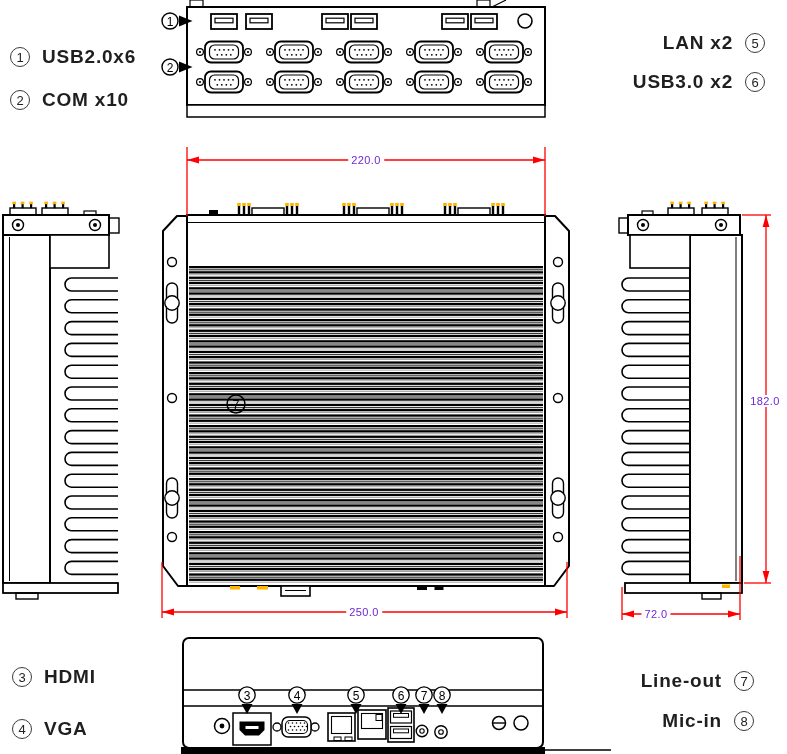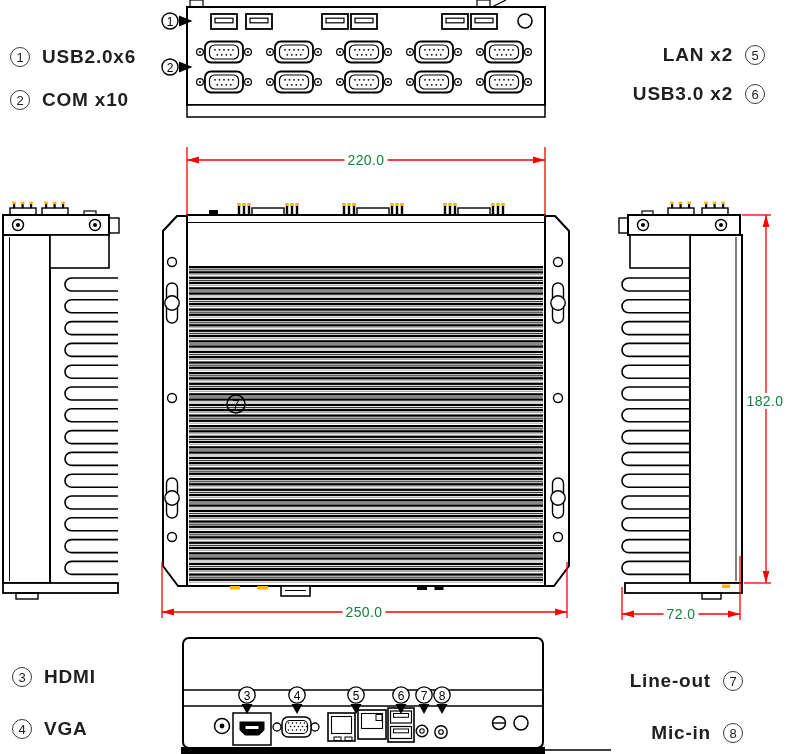--- a/index.html
+++ b/index.html
@@ -6,25 +6,25 @@
   .page{position:relative;width:787px;height:754px;background:#fff;overflow:hidden;
         font-family:"Liberation Sans","DejaVu Sans",sans-serif;}
   .page svg{position:absolute;left:0;top:0;}
   .legend{position:absolute;display:flex;flex-direction:column;color:#1f1f1f;}
   .legend .row{display:flex;align-items:center;gap:12px;}
   .cnum{box-sizing:border-box;width:20px;height:20px;border:1.4px solid #3c3c3c;border-radius:50%;
         display:inline-flex;align-items:center;justify-content:center;
         font-size:13px;line-height:1;color:#222;flex:0 0 auto;}
   .ltxt{font-size:19px;letter-spacing:0.8px;white-space:nowrap;font-weight:bold;}
   .tl{left:10px;top:46px;gap:21px;}
-  .tr{right:22px;top:44px;gap:17px;align-items:flex-end;}
+  .tr{right:22px;top:32px;gap:17px;align-items:flex-end;}
   .bl{left:12px;top:666px;gap:30px;}
-  .br{right:44px;top:670px;gap:30px;align-items:flex-end;margin-left:36px;}
-  .dim{position:absolute;transform:translate(-50%,-50%);color:#15803d;background:#fff;
-       font-size:14px;padding:0 3px;letter-spacing:0.4px;white-space:nowrap;}
+  .br{right:33px;top:670px;gap:18px;align-items:flex-end;margin-left:36px;}
+  .dim{position:absolute;transform:translate(-50%,-50%);color:#6d28d9;background:#fff;
+       font-size:11px;padding:0 3px;letter-spacing:0.4px;white-space:nowrap;}
 </style>
 </head>
 <body>
 
 <div class="page">
   <svg id="dwg" width="787" height="754" viewBox="0 0 787 754">
       <g>
         <rect x="187" y="7" width="358" height="98" rx="0" fill="#fff" stroke="#000000" stroke-width="2"></rect>
         <rect x="187" y="105" width="358" height="12" rx="0" fill="#fff" stroke="#000000" stroke-width="1.5"></rect>
         <rect x="190" y="0" width="13" height="7" rx="0" fill="none" stroke="#000000" stroke-width="1.2"></rect>
@@ -667,14 +667,14 @@
     </div>
     <div class="row">
       <span class="ltxt">Mic-in</span>
       <span class="cnum">8</span>
     </div>
   </div>
 
   <div class="dim" style="left:366px;top:160px">220.0</div>
   <div class="dim" style="left:364px;top:612px">250.0</div>
   <div class="dim" style="left:765px;top:401px">182.0</div>
-  <div class="dim" style="left:681px;top:614px">72.0</div>
+  <div class="dim" style="left:656px;top:614px">72.0</div>
 </div>
 
 </body></html>

